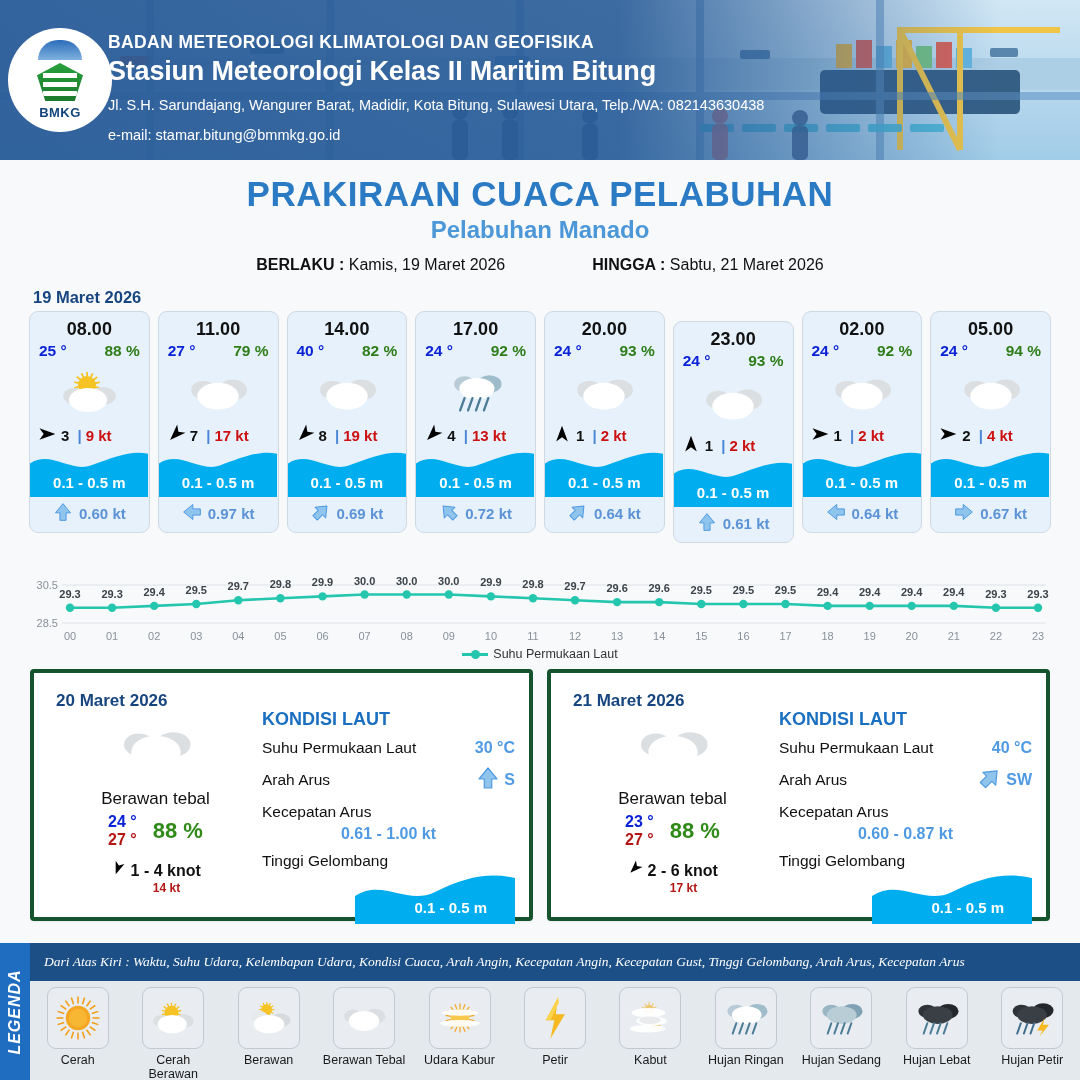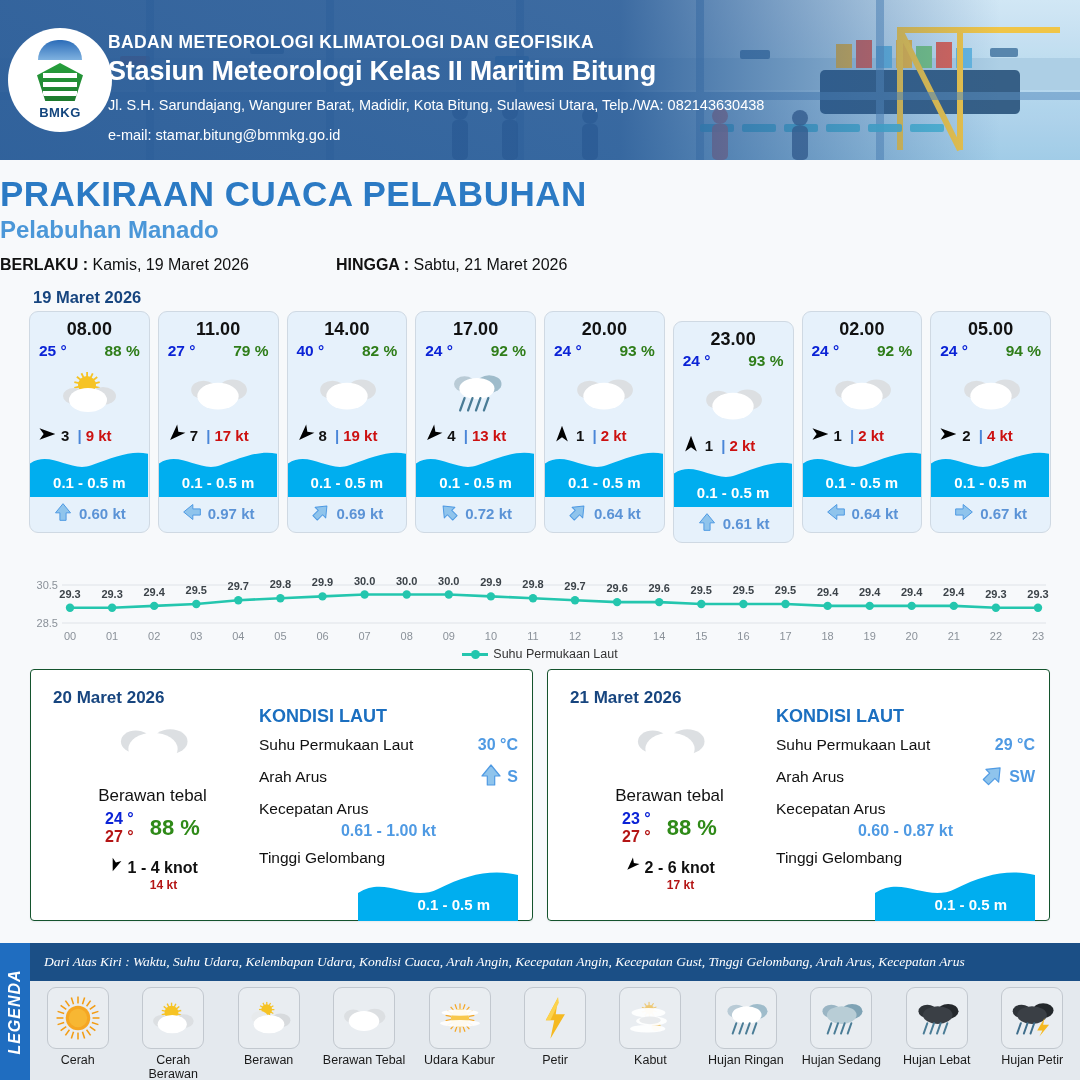--- a/index.html
+++ b/index.html
@@ -35,21 +35,21 @@
     position:relative;}
   .logo .pent::after{content:"";position:absolute;left:6px;top:10px;width:34px;height:5px;
     background:#fff;box-shadow:0 9px 0 #fff, 0 18px 0 #fff;}
   .logo .lbl { font-size:13px; font-weight:bold; color:#14467e; letter-spacing:.5px; margin-top:3px;}
   .hdr-text { position:absolute; left:108px; top:32px; color:#fff; }
   .hdr-org { font-size:17.5px; font-weight:bold; letter-spacing:.4px; }
   .hdr-sta { font-size:27px; font-weight:bold; margin-top:3px; letter-spacing:-.2px; }
   .hdr-addr { font-size:14.5px; margin-top:8px; line-height:1.5; }
 
   
-  .title-wrap { text-align:left; margin-top:14px; }
+  .title-wrap { text-align:center; margin-top:14px; }
   .title-main { font-size:35px; font-weight:bold; color:#2b7ac4; letter-spacing:.5px; }
   .title-sub { font-size:24px; font-weight:bold; color:#4b97d8; margin-top:2px; }
   .valid-row { margin-top:12px; font-size:16px; color:#111; }
   .valid-row span.lbl { font-weight:bold; }
   .valid-row .gap { display:inline-block; width:78px; }
 
   
   .date-label { margin:14px 0 4px 33px; font-size:16.5px; font-weight:bold; color:#17457f; }
 
   
@@ -82,21 +82,21 @@
   .chart-wrap { margin:12px 18px 0; height:90px; position:relative; }
   .chart-legend { text-align:center; font-size:12.5px; color:#333; margin-top:2px; }
   .chart-legend .dot { display:inline-block; width:26px; height:3px; background:#24c6ae;
       vertical-align:middle; position:relative; margin-right:5px;}
   .chart-legend .dot::after{content:"";position:absolute;left:9px;top:-3px;width:9px;height:9px;
       border-radius:50%;background:#24c6ae;}
 
   
   .daily-row { display:flex; gap:14px; padding:8px 30px 0; }
   .daily {
-    flex:1; background:#fff; border:1px solid #14532d; border-radius:4px;
+    flex:1; background:#fff; border:4px solid #14532d; border-radius:4px;
     position:relative; height:252px; box-shadow:0 1px 2px rgba(0,0,0,.06);
   }
   .d-date { position:absolute; left:22px; top:18px; font-size:17px; font-weight:bold; color:#17457f; }
   .d-left { position:absolute; left:14px; top:48px; width:215px; text-align:center; }
   .d-icon { height:52px; display:flex; align-items:center; justify-content:center; }
   .d-cond { font-size:17px; color:#111; margin-top:16px; }
   .d-temps { display:flex; align-items:center; justify-content:center; gap:16px; margin-top:4px; }
   .d-tcol { line-height:1.15; text-align:left; }
   .d-tmin { font-size:16px; font-weight:bold; color:#0b23d6; }
   .d-tmax { font-size:16px; font-weight:bold; color:#b41515; }
@@ -763,21 +763,21 @@
     </g>
             </svg></span>
         <span>2  - 6 knot</span>
       </div>
       <div class="d-gust">17 kt</div>
     </div>
     <div class="d-right">
       <div class="d-rtitle">KONDISI LAUT</div>
       <div class="d-row">
         <span>Suhu Permukaan Laut</span>
-        <span class="d-val">29 °C</span>
+        <span class="d-val">40 °C</span>
       </div>
       <div class="d-row">
         <span>Arah Arus</span>
         <span class="d-arrowrow">
           <span class="d-cur-arrow"><svg width="24" height="24" viewBox="0 0 24 24">
     <g transform="rotate(225 12 12)">
       <path d="M12 22 L3 11 H8.3 V2 H15.7 V11 H21 Z" fill="#8fc4ec" stroke="#4f9ae3" stroke-width="1.2" stroke-linejoin="round"></path>
     </g>
               </svg></span>
           <span class="d-val">SW</span>

